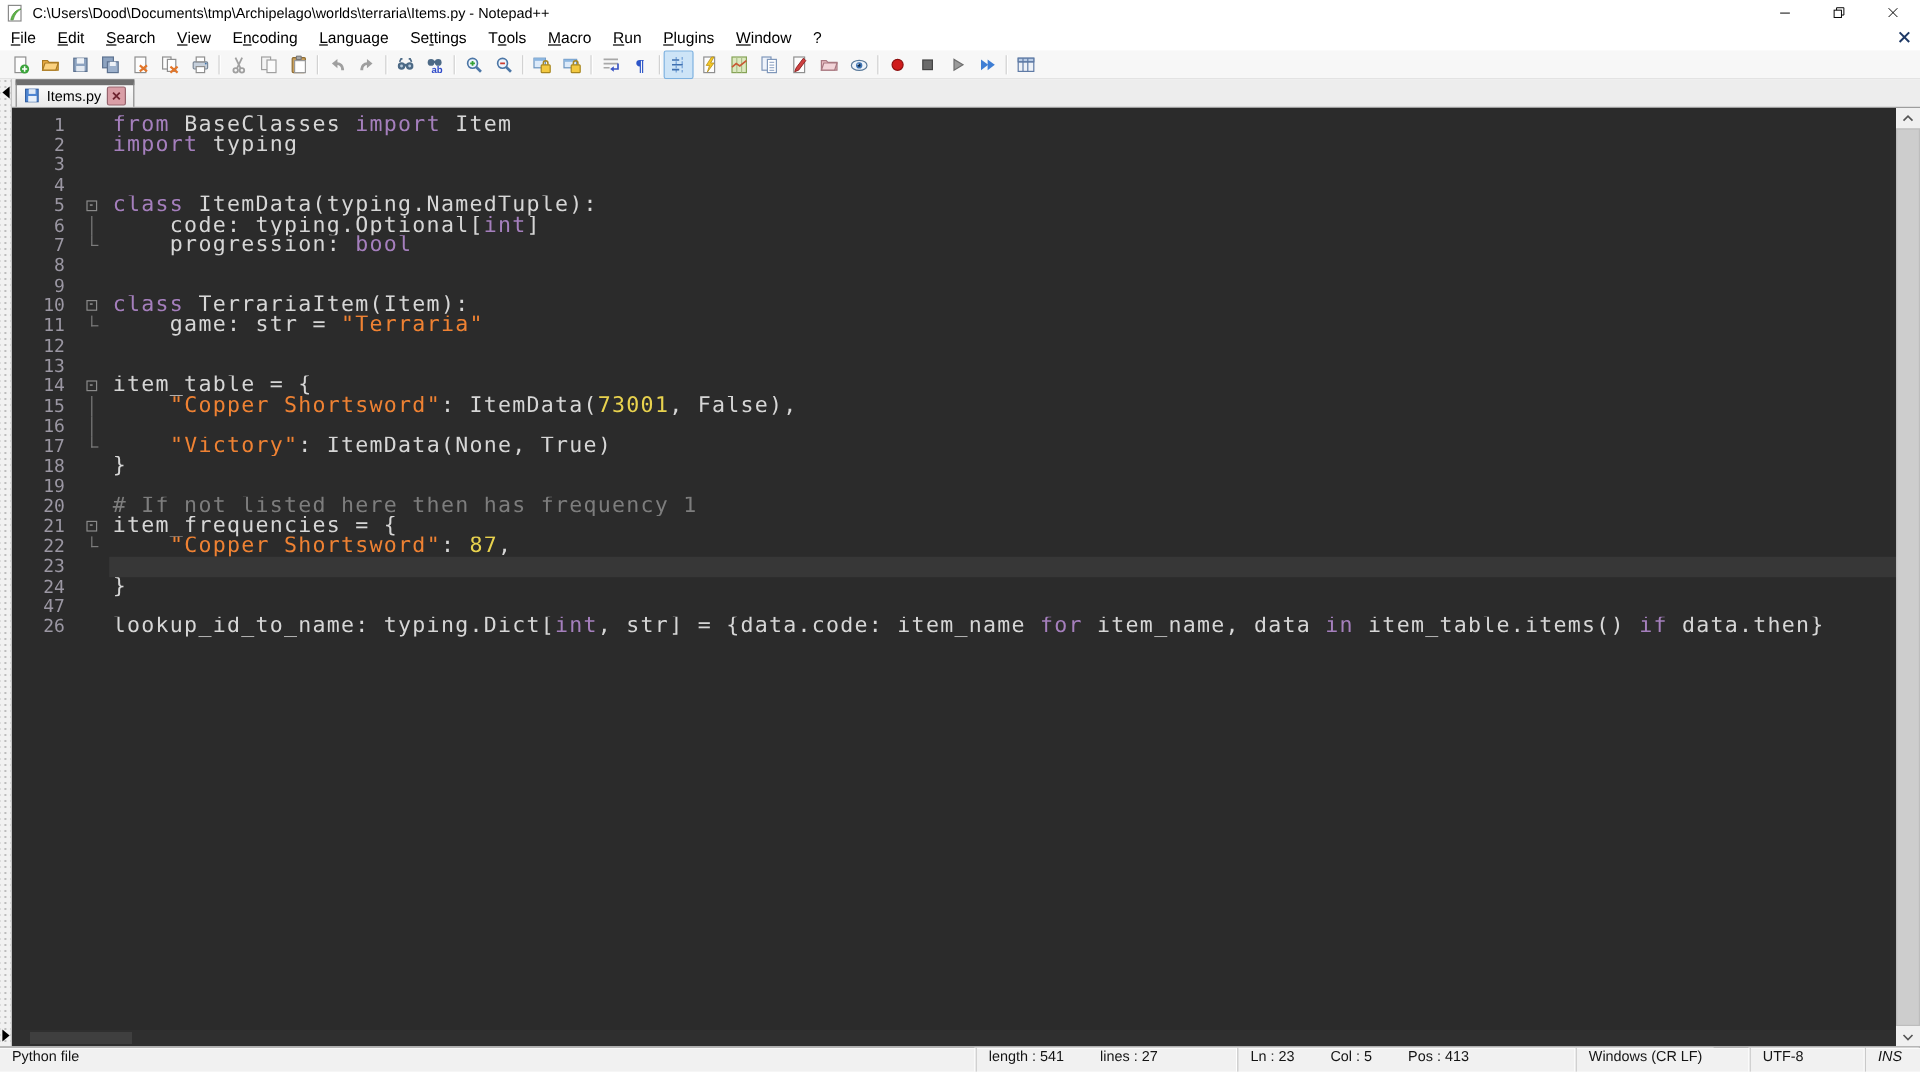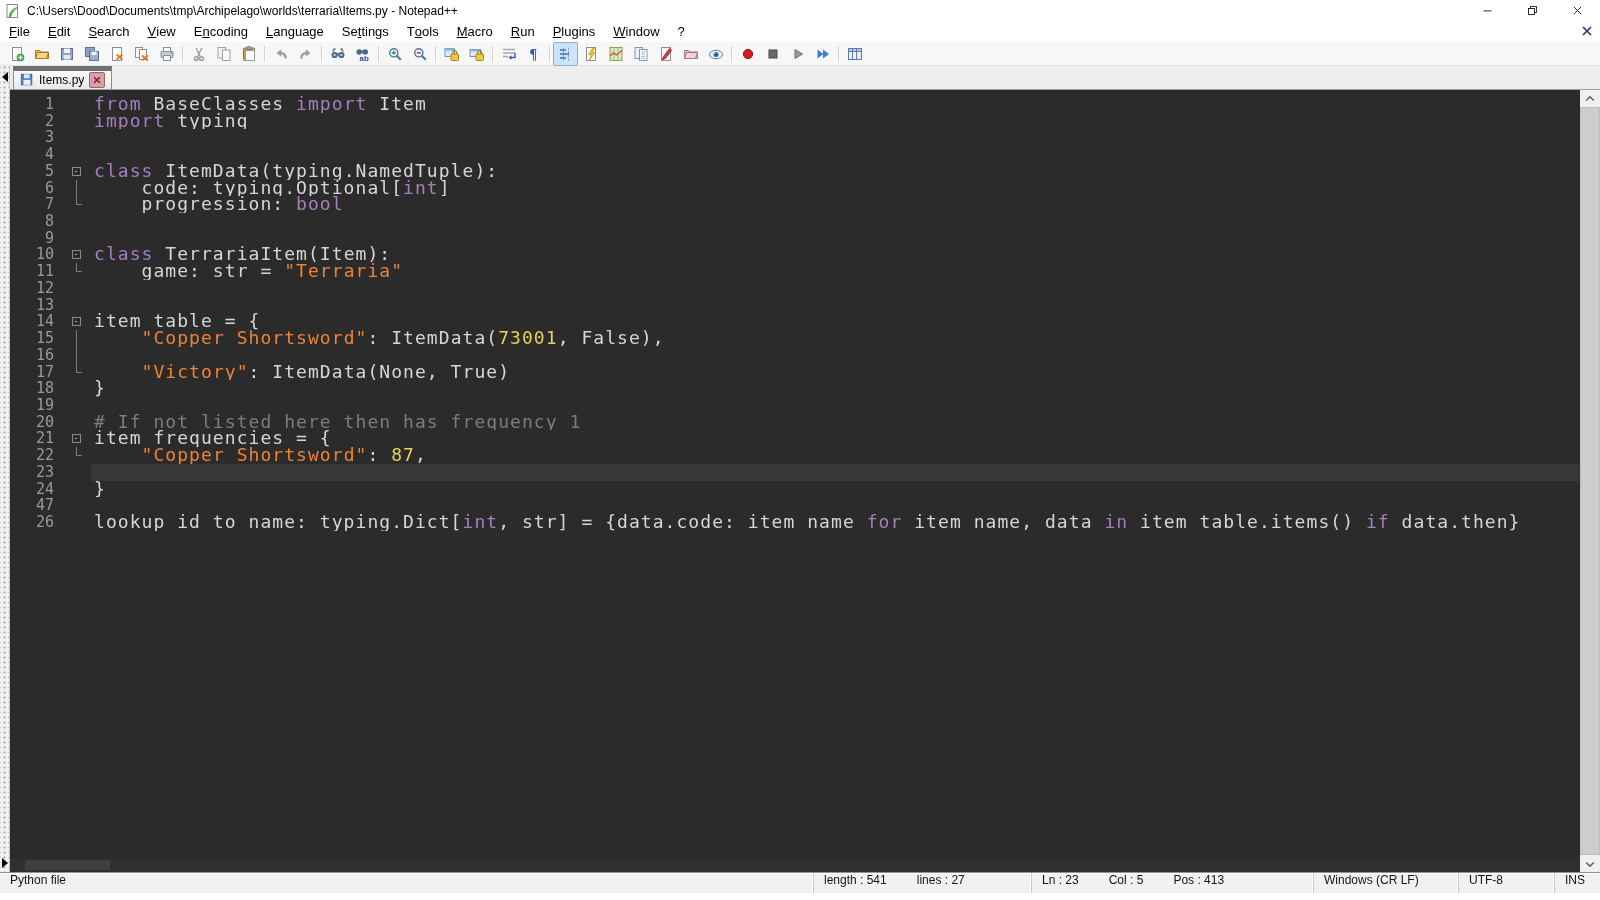--- a/index.html
+++ b/index.html
@@ -73,21 +73,21 @@
   .statusbar{height:20px;background:#f1f1f1;border-top:1px solid #919191;box-shadow:inset 0 1px 0 #fdfdfd;
              display:flex;align-items:center;font-size:12px;color:#141414;}
   .ssec{height:100%;display:flex;gap:30px;padding-left:10px;box-sizing:border-box;
         border-left:1px solid #c9c9c9;box-shadow:-1px 0 0 #fff;white-space:pre;}
   .ssec:first-child{border-left:none;box-shadow:none;}
   .sec-doc-type{flex:1;}
   .sec-length-lines{width:218px;}
   .sec-cursor-position{width:282px;}
   .sec-eol-format{width:116px;}
   .sec-encoding{width:96px;margin-left:29px;}
-  .sec-insert-mode{width:46px;}
+  .sec-insert-mode{width:46px;font-style:italic;}
 </style>
 </head>
 <body>
 
 <div id="app">
 
   <div class="titlebar">
     <span class="app-ic">
       <svg viewBox="0 0 16 16" width="16" height="16">
           <rect x="2" y="1.5" width="10.5" height="13" fill="#fff" stroke="#8a8a8a"></rect>

